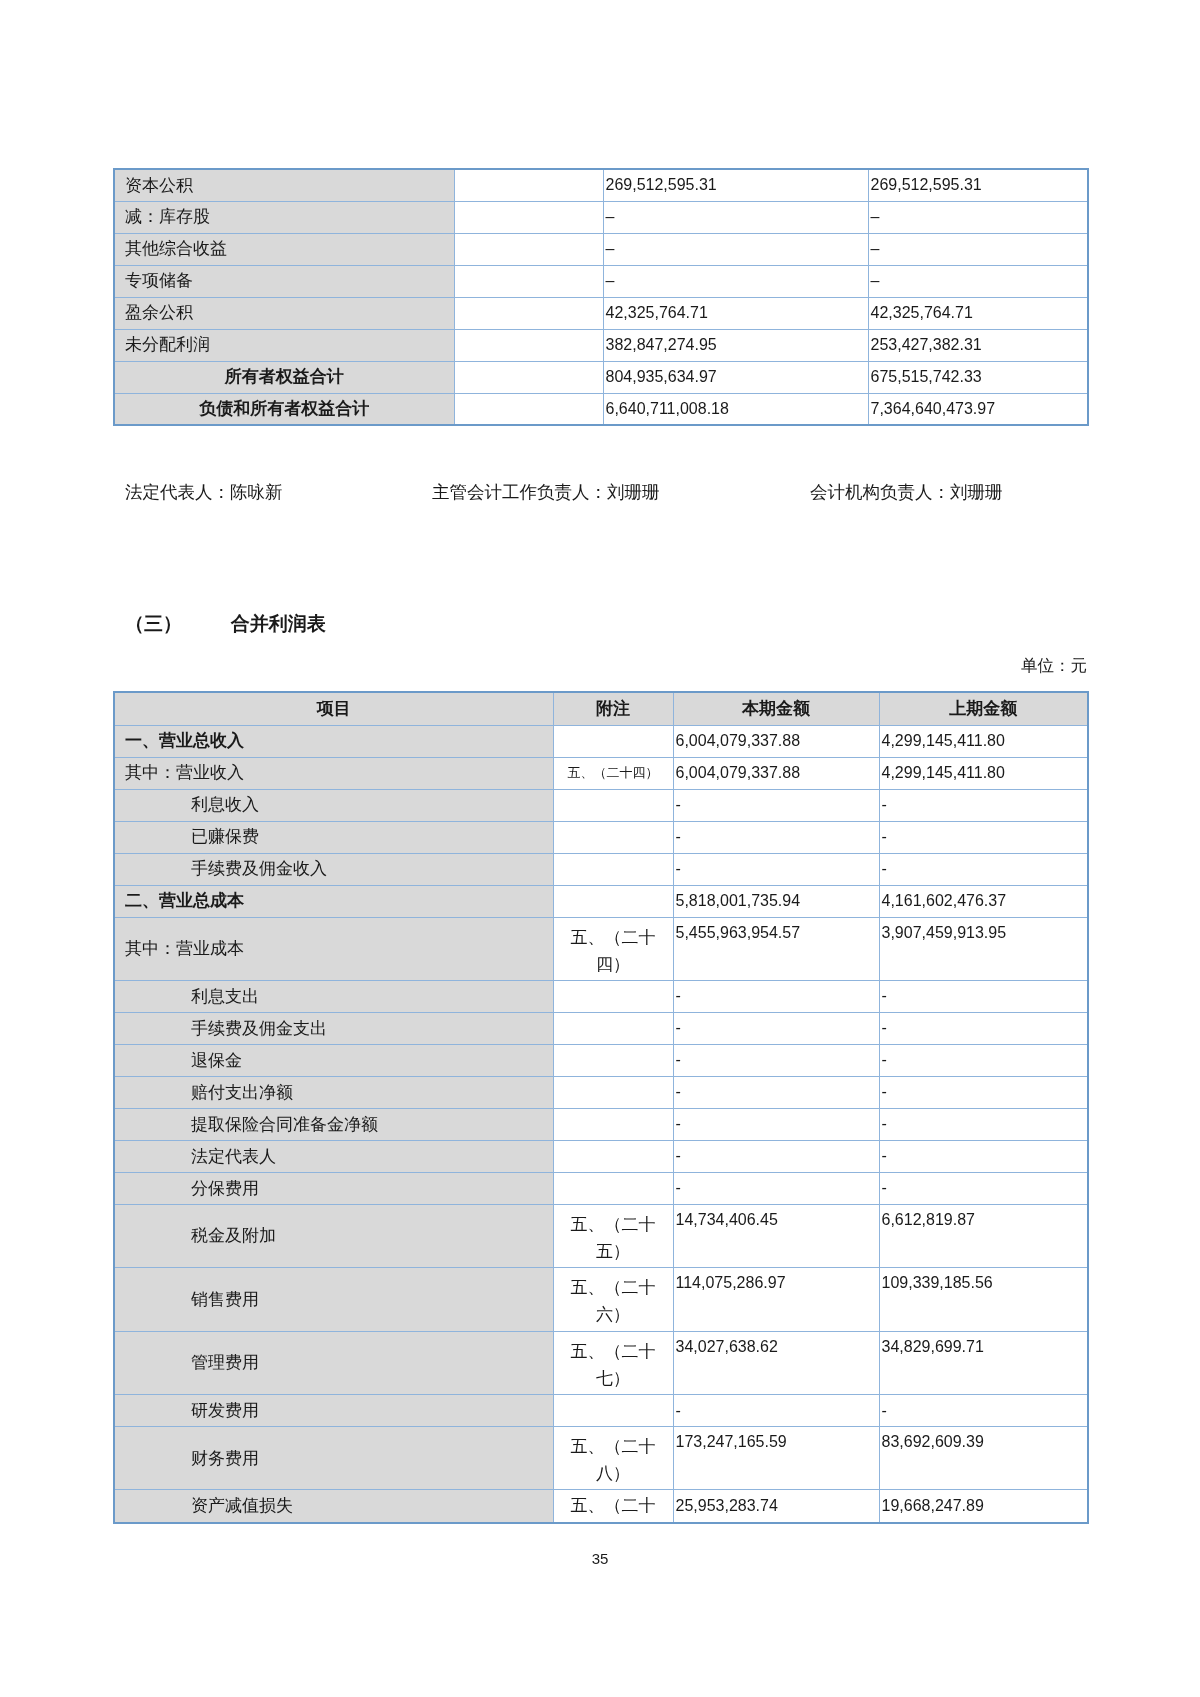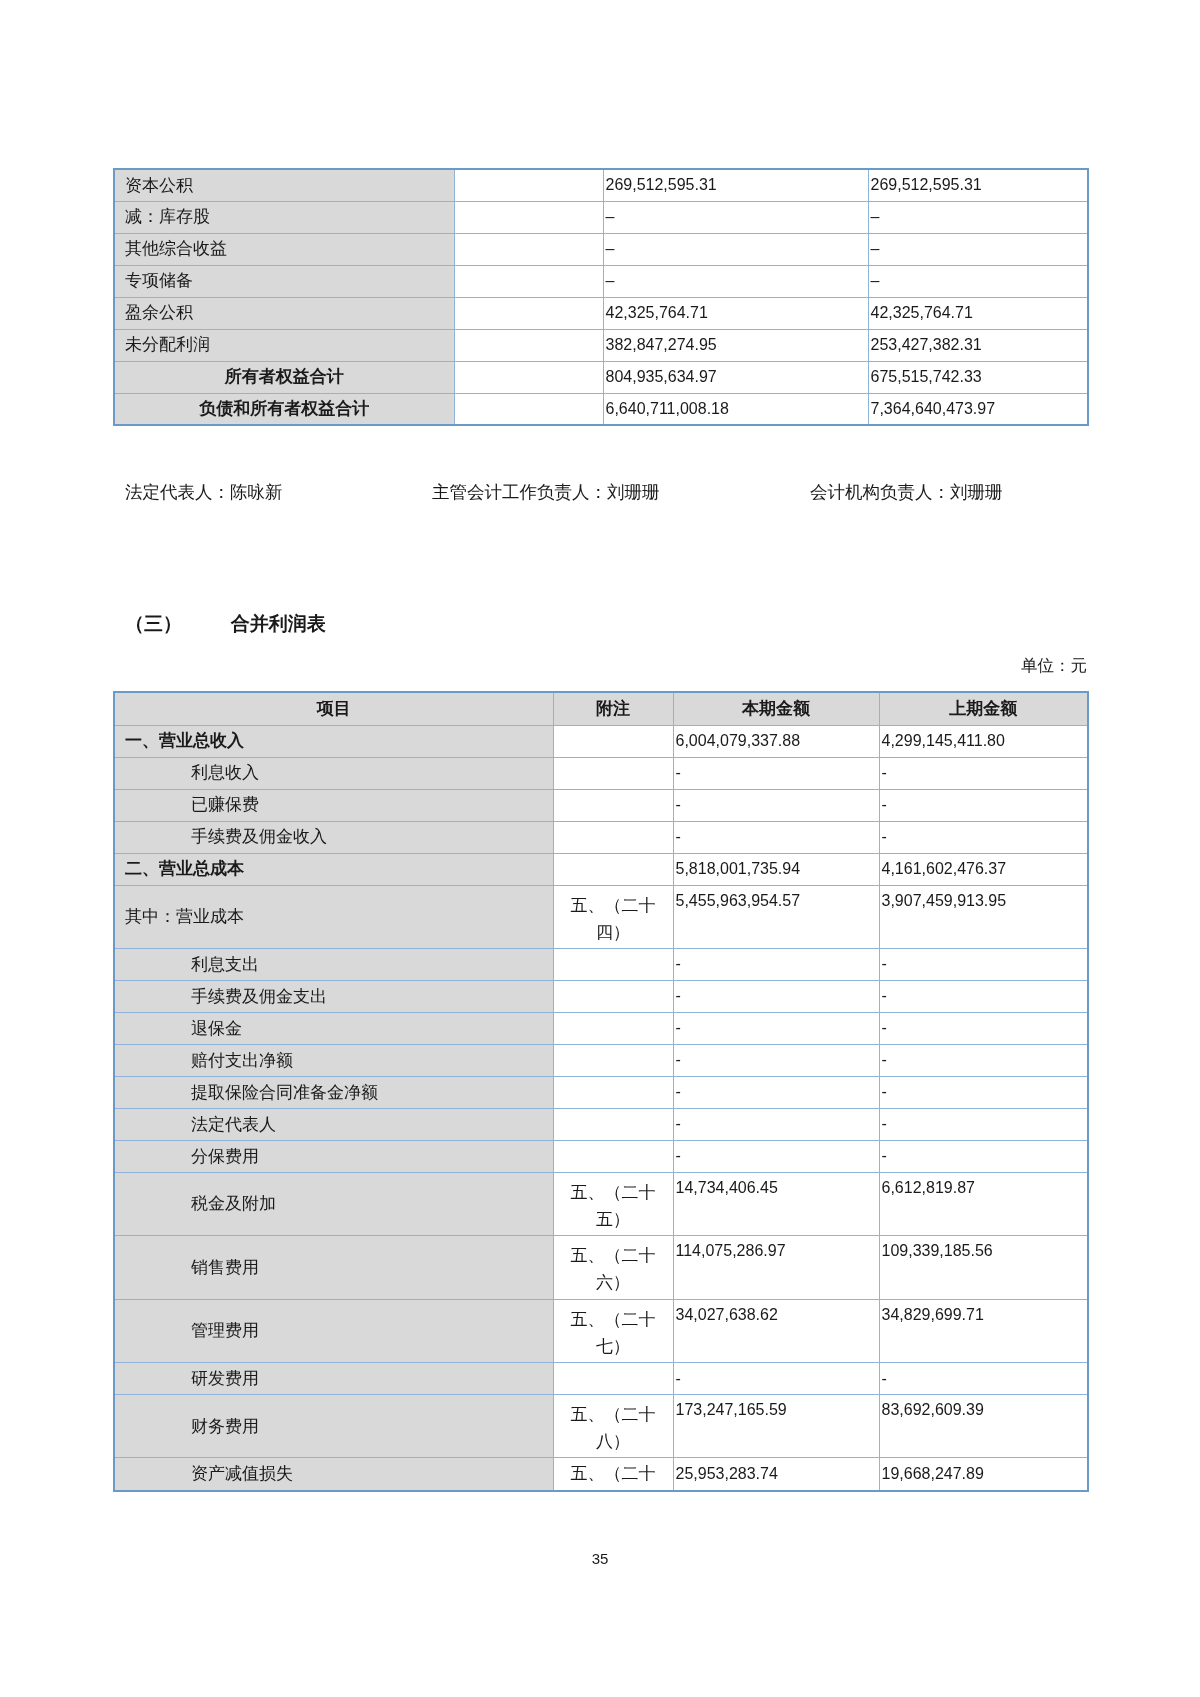--- a/index.html
+++ b/index.html
@@ -162,20 +162,26 @@
       </tr>
     </thead>
     <tbody id="income-body">
         <tr class="row">
           <td class="lbl b">一、营业总收入</td>
           <td class="note"></td>
           <td class="num">6,004,079,337.88</td>
           <td class="num">4,299,145,411.80</td>
         </tr>
         <tr class="row">
+          <td class="lbl">其中：营业收入</td>
+          <td class="note small">五、（二十四）</td>
+          <td class="num">6,004,079,337.88</td>
+          <td class="num">4,299,145,411.80</td>
+        </tr>
+        <tr class="row">
           <td class="lbl ind">利息收入</td>
           <td class="note"></td>
           <td class="num">-</td>
           <td class="num">-</td>
         </tr>
         <tr class="row">
           <td class="lbl ind">已赚保费</td>
           <td class="note"></td>
           <td class="num">-</td>
           <td class="num">-</td>

